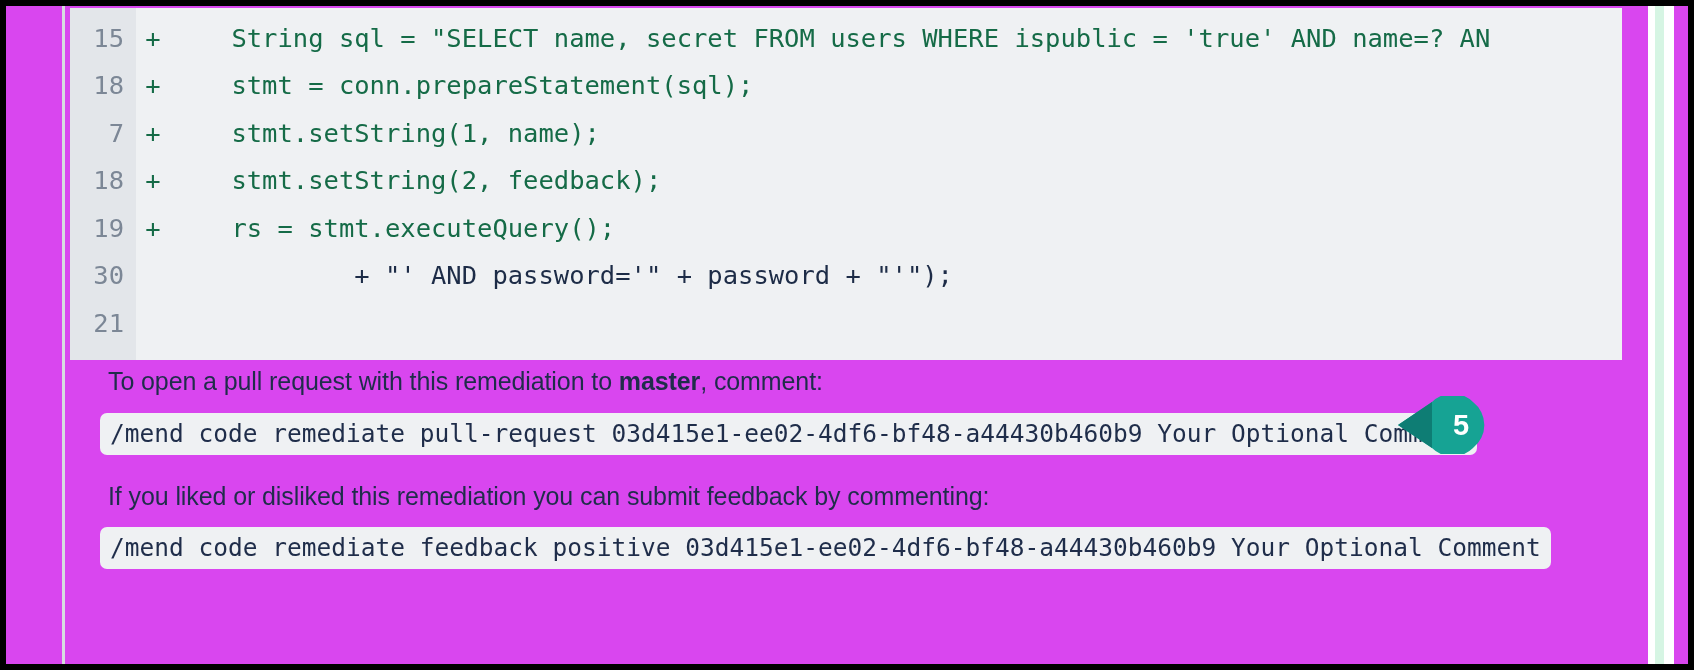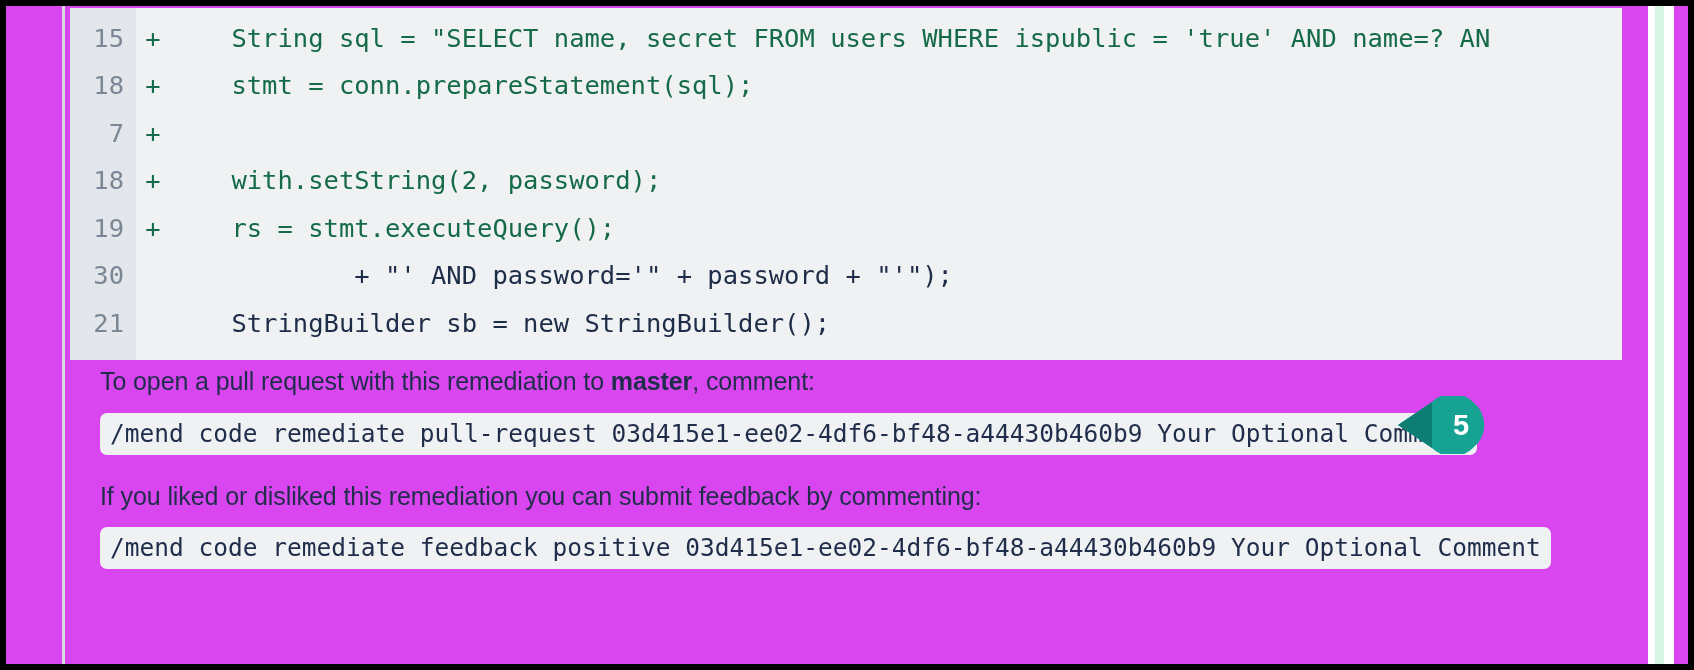--- a/index.html
+++ b/index.html
@@ -111,21 +111,21 @@
   .body-area {
     position: absolute;
     left: 94px; top: 360px;
     width: 1420px;
   }
   .prose {
     font-family: "Liberation Sans", sans-serif;
     font-size: 25px;
     color: #1f2d4a;
     line-height: 1.22;
-    margin: 0 0 16px 0;
+    margin: 0 0 16px 8px;
     letter-spacing: -0.1px;
   }
   .prose b { font-weight: 700; }
 
   .cmd {
     font-family: "DejaVu Sans Mono", monospace;
     font-size: 24.5px;
     color: #1f2d4a;
     background: #eff1f3;
     border-radius: 7px;
@@ -184,44 +184,44 @@
 
         <div class="code-row row-added">
           <span class="ln">18</span>
           <span class="mark">+</span>
           <span class="code-text">    stmt = conn.prepareStatement(sql);</span>
         </div>
 
         <div class="code-row row-added">
           <span class="ln">7</span>
           <span class="mark">+</span>
+          <span class="code-text">    stmt.setString(1, name);</span>
         </div>
 
         <div class="code-row row-added">
           <span class="ln">18</span>
           <span class="mark">+</span>
-          <span class="code-text">    with.setString(2, password);</span>
+          <span class="code-text">    stmt.setString(2, feedback);</span>
         </div>
 
         <div class="code-row row-added">
           <span class="ln">19</span>
           <span class="mark">+</span>
           <span class="code-text">    rs = stmt.executeQuery();</span>
         </div>
 
         <div class="code-row row-ctx">
           <span class="ln">30</span>
           <span class="mark"></span>
           <span class="code-text">            + "' AND password='" + password + "'");</span>
         </div>
 
         <div class="code-row row-ctx">
           <span class="ln">21</span>
           <span class="mark"></span>
-          <span class="code-text">    StringBuilder sb = new StringBuilder();</span>
         </div>
 
       </div>
       <div class="code-fade"></div>
     </div>
 
     <div class="body-area">
 
       <p class="prose"><span>To open a pull request with this remediation to </span><b>master</b><span>, comment:</span></p>
 

